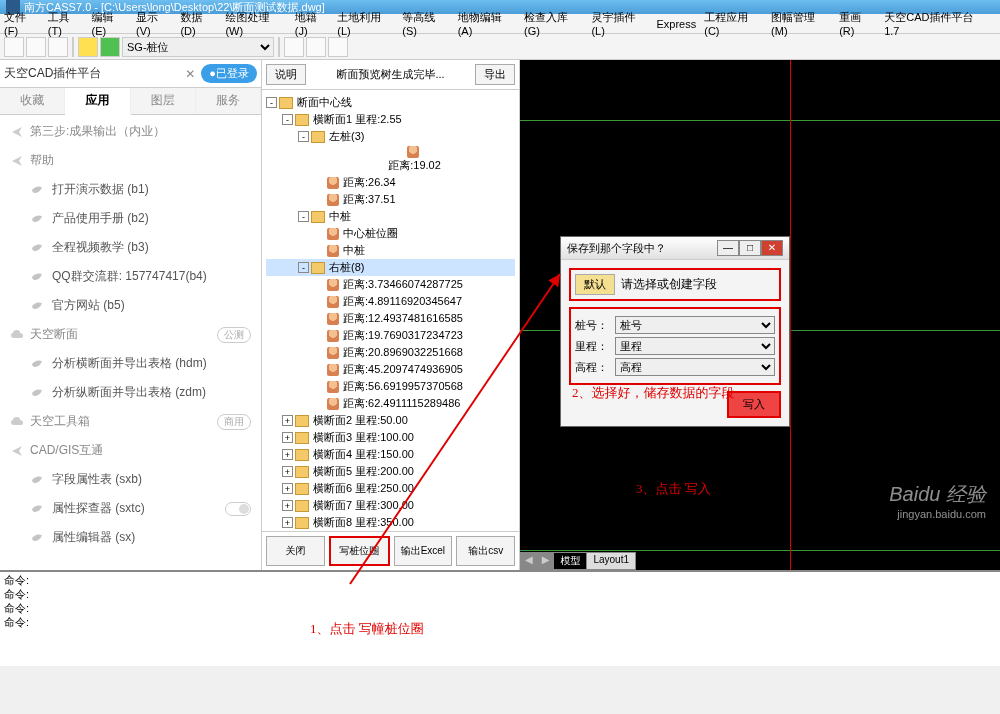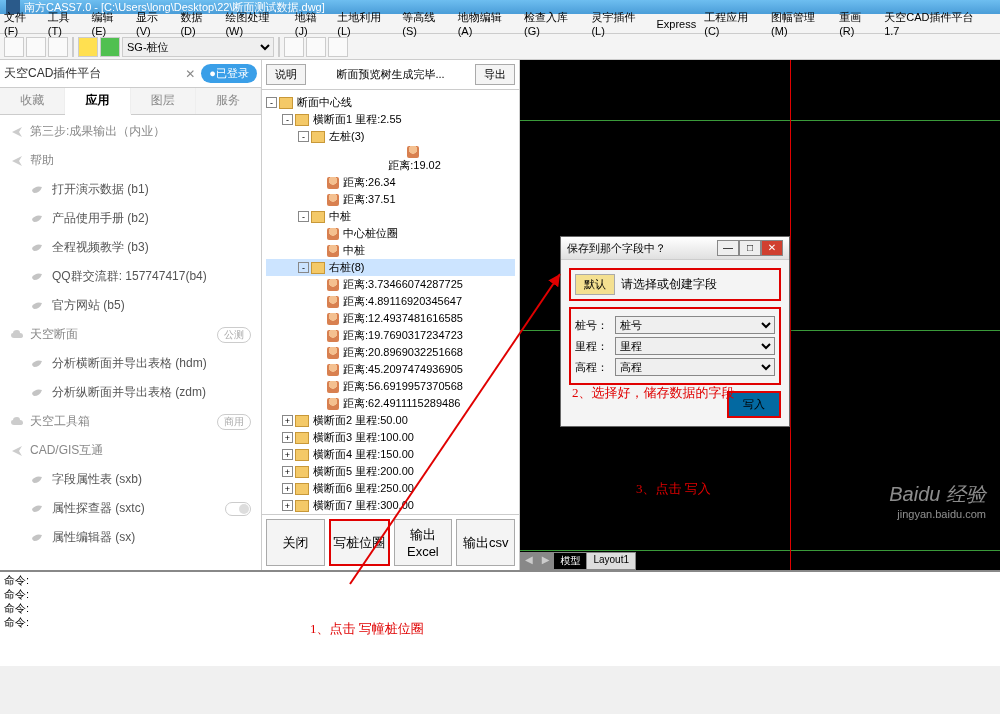--- a/index.html
+++ b/index.html
@@ -33,41 +33,41 @@
 .mid-hdr { display: flex; align-items: center; padding: 4px; border-bottom: 1px solid #ccc; gap: 4px; }
 .mid-hdr .btn { padding: 2px 8px; border: 1px solid #aaa; background: #f4f4f4; font-size: 11px; cursor: pointer; }
 .mid-hdr .txt { flex: 1; text-align: center; font-size: 11px; }
 .tree { flex: 1; overflow-y: auto; padding: 4px; font-size: 11px; }
 .tnode { display: flex; align-items: center; padding: 1px 0; white-space: nowrap; }
 .tnode .tw { width: 11px; height: 11px; border: 1px solid #888; display: inline-flex; align-items: center; justify-content: center; font-size: 9px; margin-right: 2px; }
 .tnode .fold { width: 14px; height: 12px; background: #f4c968; border: 1px solid #c89838; margin-right: 4px; }
 .tnode .person { width: 12px; height: 12px; margin-right: 4px; background: radial-gradient(circle at 50% 30%, #f4c090 40%, transparent 41%), #d88050; border-radius: 2px; }
 .tnode.sel { background: #cce4ff; }
 .mid-btns { display: flex; border-top: 1px solid #ccc; padding: 4px; gap: 4px; }
-.mid-btns button { flex: 1; padding: 6px 2px; border: 1px solid #aaa; background: #f4f4f4; font-size: 13px; cursor: pointer; }
+.mid-btns button { flex: 1; padding: 6px 2px; border: 1px solid #aaa; background: #f4f4f4; font-size: 10px; cursor: pointer; }
 .mid-btns button.hl { border: 2px solid #e00000; }
 .canvas { flex: 1; background: #000; position: relative; }
 .canvas .vline { position: absolute; left: 270px; top: 0; bottom: 0; width: 1px; background: #e00000; }
 .canvas .hline { position: absolute; left: 0; right: 0; height: 1px; background: #3a9a3a; }
 .canvas .tabs { position: absolute; left: 0; bottom: 0; display: flex; background: #888; font-size: 10px; }
 .canvas .tabs span { padding: 1px 6px; background: #ddd; border: 1px solid #888; margin-right: -1px; }
 .dialog { position: absolute; left: 560px; top: 236px; width: 230px; background: #f4f4f4; border: 1px solid #666; box-shadow: 2px 2px 6px rgba(0,0,0,0.3); }
 .dlg-title { display: flex; align-items: center; padding: 3px 6px; background: linear-gradient(#fff, #e0e0e0); border-bottom: 1px solid #ccc; font-size: 11px; }
 .dlg-title .wbtns { margin-left: auto; display: flex; gap: 0; }
 .dlg-title .wbtn { width: 22px; height: 16px; border: 1px solid #888; background: #eee; text-align: center; font-size: 10px; line-height: 14px; }
 .dlg-title .wbtn.close { background: #d04030; color: #fff; }
 .dlg-body { padding: 8px; }
 .dlg-def { display: flex; align-items: center; gap: 6px; border: 2px solid #e00000; padding: 4px; margin-bottom: 6px; }
 .dlg-def .defbtn { padding: 2px 8px; border: 1px solid #aaa; background: #f4e090; font-size: 11px; }
 .dlg-fields { border: 2px solid #e00000; padding: 4px; }
 .dlg-row { display: flex; align-items: center; margin: 3px 0; }
 .dlg-row label { width: 40px; font-size: 11px; }
 .dlg-row select { flex: 1; border: 1px solid #888; font-size: 11px; height: 18px; }
 .dlg-write { margin-top: 6px; text-align: right; }
-.dlg-write button { padding: 4px 14px; border: 2px solid #e00000; background: #0369a1; font-size: 11px; }
+.dlg-write button { padding: 4px 14px; border: 2px solid #e00000; background: #ef4444; font-size: 11px; }
 .anno { position: absolute; color: #e00000; font-size: 13px; font-family: SimSun; pointer-events: none; }
 .arrow-svg { position: absolute; pointer-events: none; }
 .cmdline { height: 96px; background: #fff; border-top: 2px solid #888; padding: 1px 4px; font-size: 11px; overflow: hidden; font-family: SimSun, monospace; }
 .cmdline div { line-height: 14px; white-space: nowrap; }
 .watermark { position: absolute; right: 14px; bottom: 50px; color: rgba(255,255,255,0.55); font-size: 20px; font-style: italic; pointer-events: none; }
 .watermark small { display: block; font-size: 11px; font-style: normal; text-align: right; }
 svg.leaf-svg { width: 16px; height: 12px; }
 svg.arrow-svg2 { width: 14px; height: 14px; }
 </style>
 </head>

